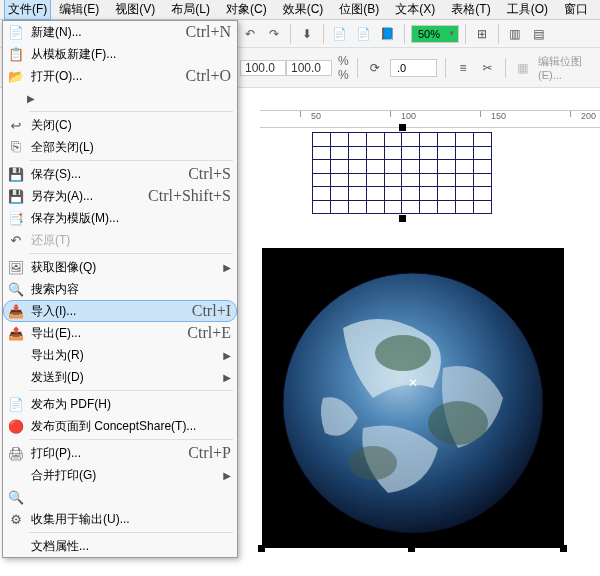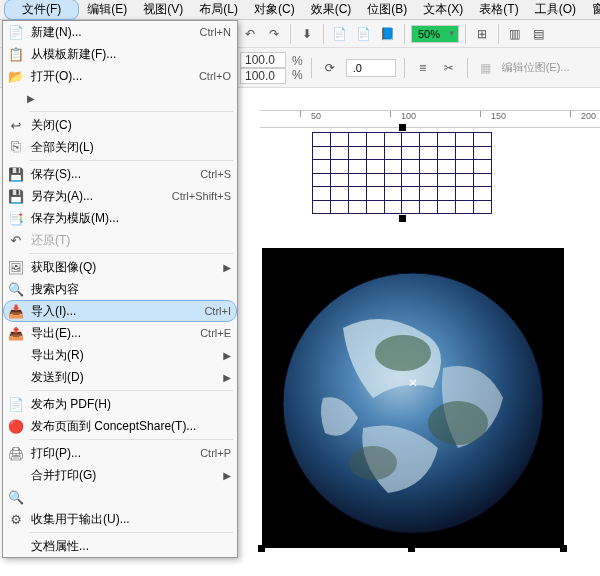--- a/index.html
+++ b/index.html
@@ -1,35 +1,35 @@
 <!DOCTYPE html>
 <html><head>
 <meta charset="utf-8">
 <style>
 * { margin: 0; padding: 0; box-sizing: border-box; font-family: "Microsoft YaHei", sans-serif; font-size: 12px; }
 body { background: #fff; width: 600px; height: 576px; overflow: hidden; position: relative; }
 .menubar { display: flex; background: #f0f0f0; border-bottom: 1px solid #ccc; height: 20px; align-items: center; padding-left: 4px; }
 .menubar span { padding: 2px 8px; cursor: pointer; white-space: nowrap; }
-.menubar span.active { background: #cce4f7; border: 1px solid #7eb4ea; border-radius: 8px; padding: 1px 17px; }
+.menubar span.active { background: #cce4f7; border: 1px solid #7eb4ea; border-radius: 0; padding: 1px 3px; }
 .toolbar1 { display: flex; align-items: center; height: 28px; background: #f5f5f5; border-bottom: 1px solid #ddd; padding-left: 240px; gap: 4px; }
 .toolbar2 { display: flex; align-items: center; height: 40px; background: #f5f5f5; border-bottom: 1px solid #ddd; padding-left: 240px; gap: 6px; }
 .tbtn { width: 20px; height: 20px; display: inline-flex; align-items: center; justify-content: center; border: 1px solid transparent; color: #555; }
 .sep { width: 1px; height: 20px; background: #ccc; margin: 0 2px; }
-.pctbox { display: flex; flex-direction: column; font-size: 10px; line-height: 12px; color: #333; }
+.pctbox { display: flex; flex-direction: row; font-size: 10px; line-height: 12px; color: #333; }
 .pctbox div { padding: 1px 4px; border: 1px solid #ccc; background: #fff; width: 46px; }
 .zoom { border: 1px solid #ccc; background: #22c55e; padding: 2px 18px 2px 6px; font-size: 11px; position: relative; }
 .zoom::after { content: "▾"; position: absolute; right: 4px; font-size: 9px; color: #666; }
 .numinput { border: 1px solid #ccc; background: #fff; padding: 2px 6px; width: 50px; font-size: 11px; }
 .editlabel { color: #999; font-size: 11px; }
 .filemenu { position: absolute; left: 2px; top: 20px; width: 236px; background: #f8f8f8; border: 1px solid #999; box-shadow: 2px 2px 6px rgba(0,0,0,0.3); z-index: 100; }
 .mi { display: flex; align-items: center; height: 22px; padding: 0 6px 0 2px; cursor: pointer; }
 .mi.highlight { background: #cce4f7; border: 1px solid #7eb4ea; border-radius: 10px; padding: 0 5px 0 1px; }
 .mi .ico { width: 22px; height: 18px; display: inline-flex; align-items: center; justify-content: center; color: #555; font-size: 13px; }
 .mi .lbl { flex: 1; color: #000000; padding-left: 4px; }
-.mi .sc { color: #555; font-size: 11px; }
+.mi .sc { color: #555; font-size: 16px; font-family: Liberation Serif, serif; }
 .mi .arr { color: #555; font-size: 10px; }
 .mi.disabled .lbl { color: #aaa; }
 .sepline { height: 1px; background: #ddd; margin: 2px 4px 2px 26px; }
 .ruler { position: absolute; left: 260px; right: 0; top: 110px; height: 18px; background: #fff; border-bottom: 1px solid #ccc; border-top: 1px solid #ccc; }
 .ruler .tick { position: absolute; top: 0; font-size: 9px; color: #666; border-left: 1px solid #999; height: 6px; padding-left: 10px; }
 .canvas { position: absolute; left: 260px; top: 128px; right: 0; bottom: 0; background: #fff; }
 .gridrect { position: absolute; left: 52px; top: 4px; width: 180px; height: 82px; }
 .gridrect table { border-collapse: collapse; width: 100%; height: 100%; }
 .gridrect td { border: 1px solid #1a1a60; }
 .handle { position: absolute; width: 7px; height: 7px; background: #000; }

